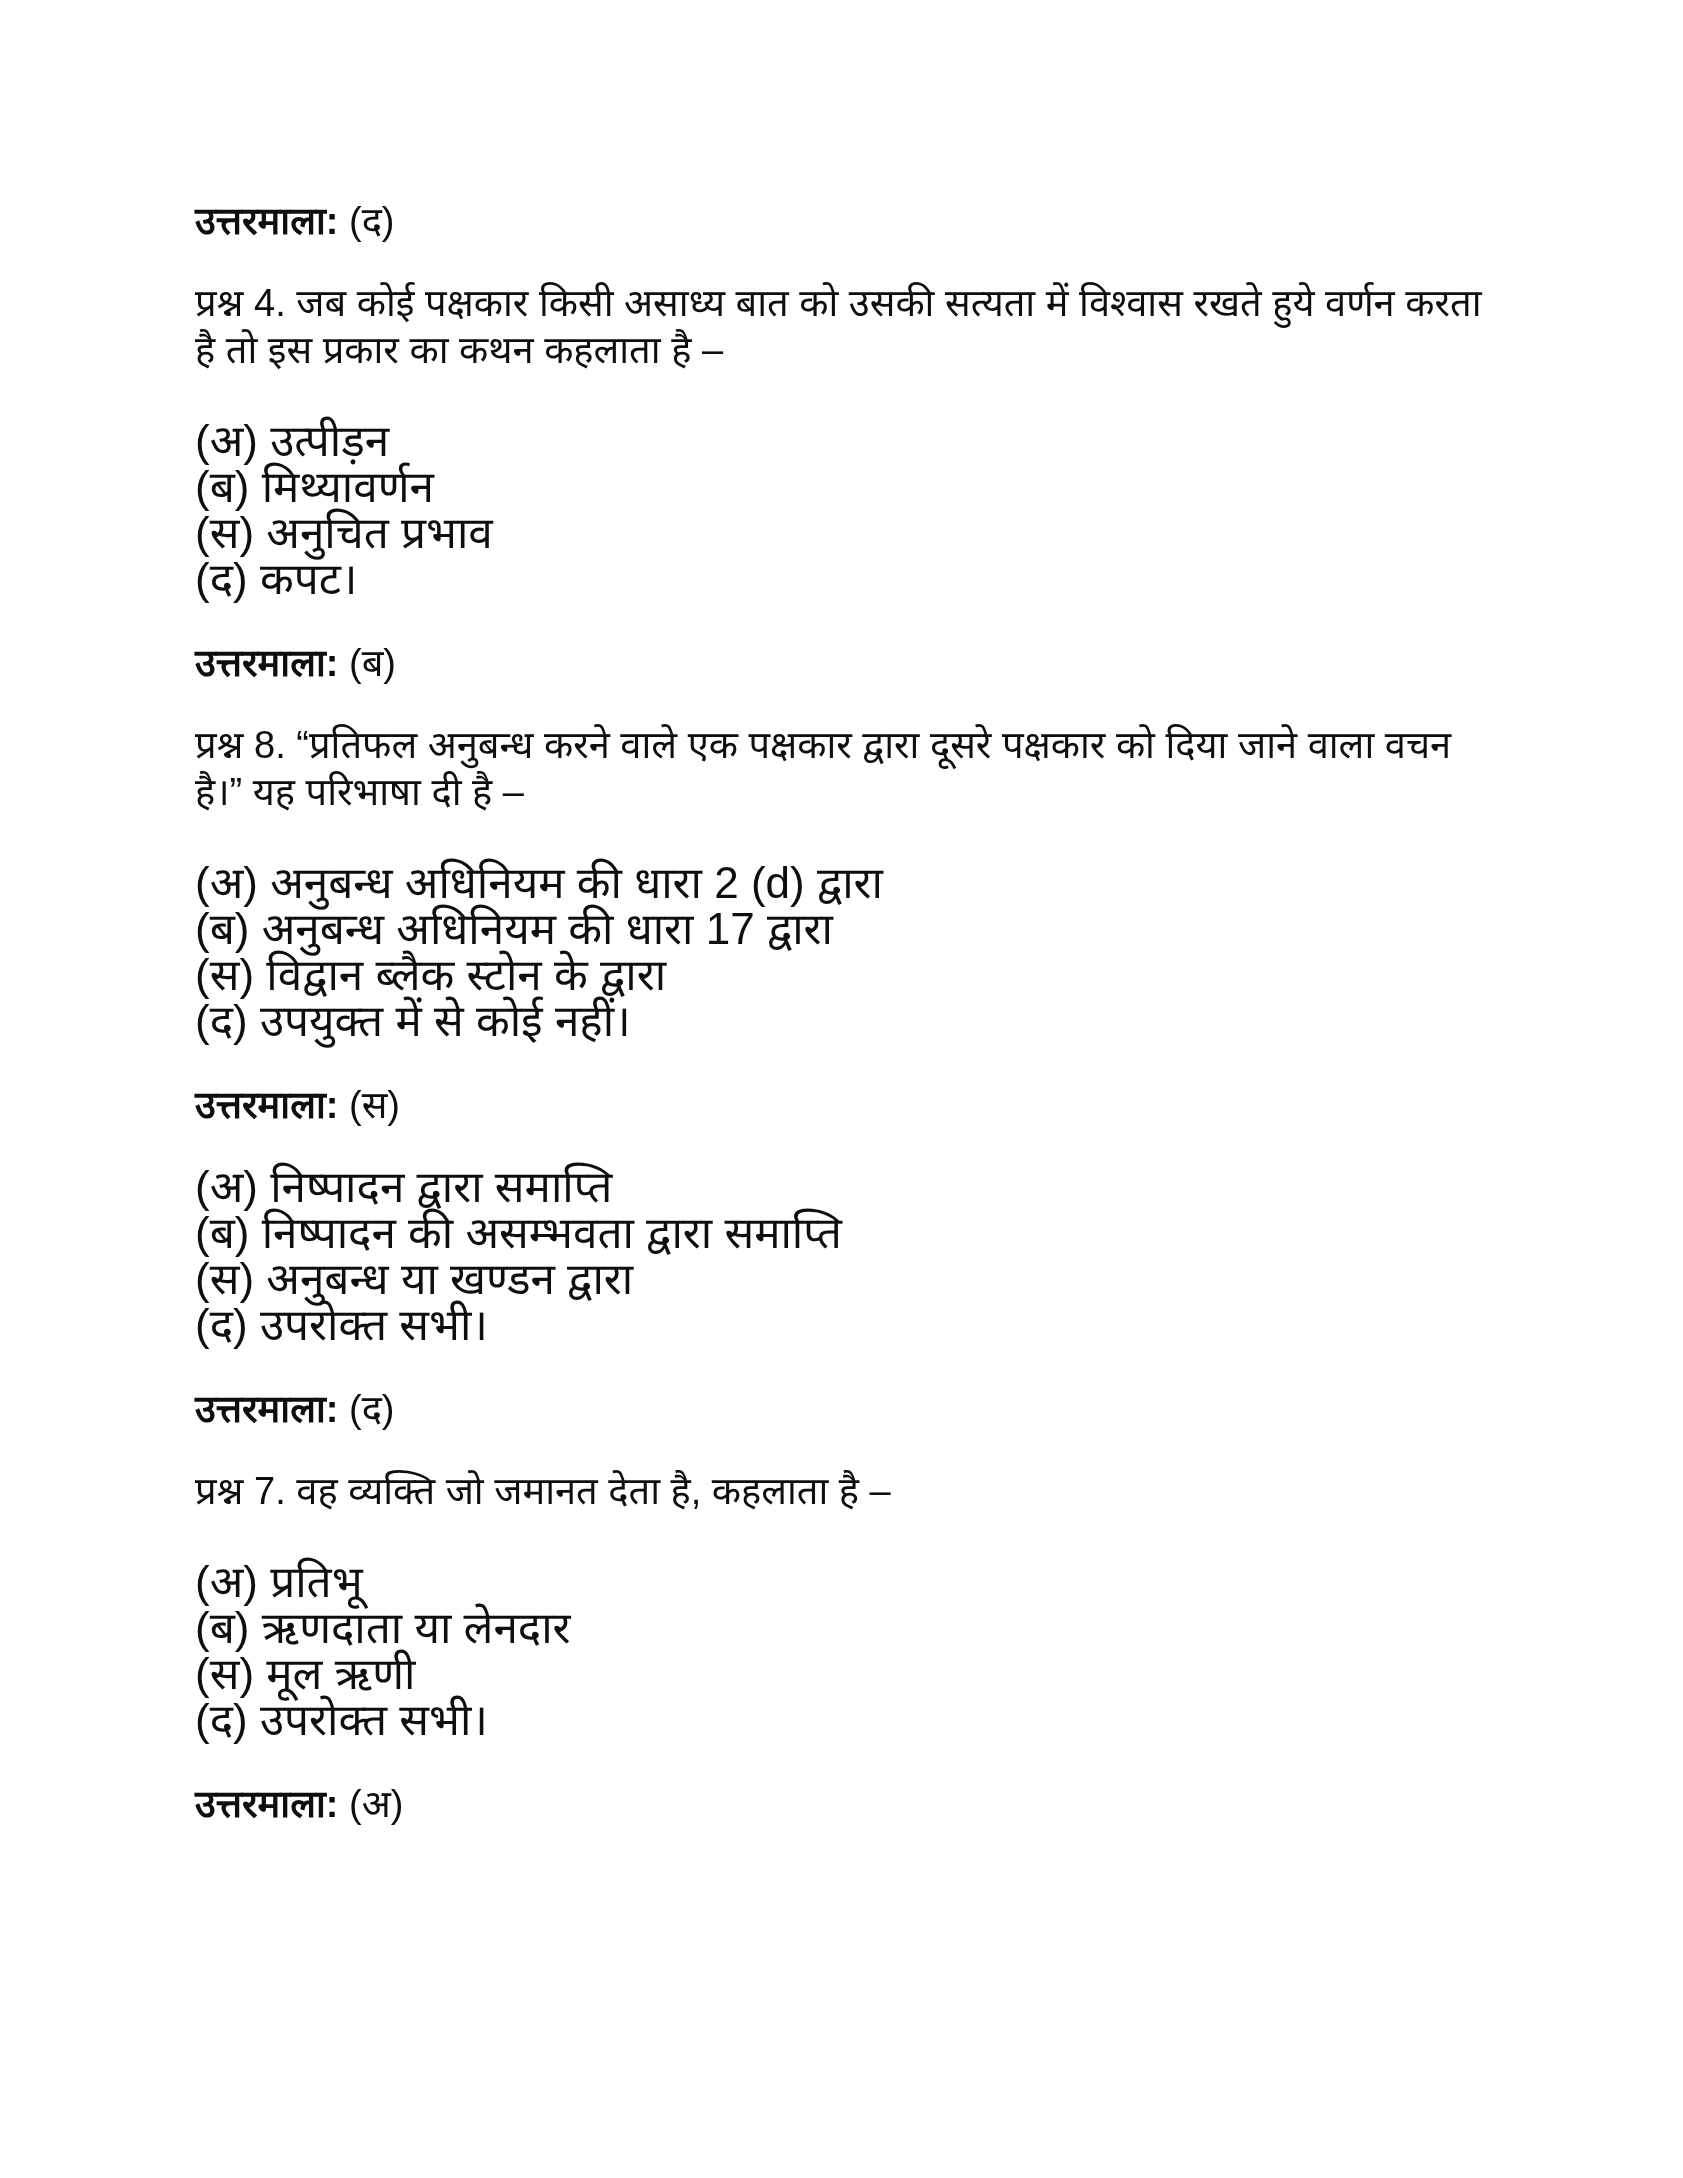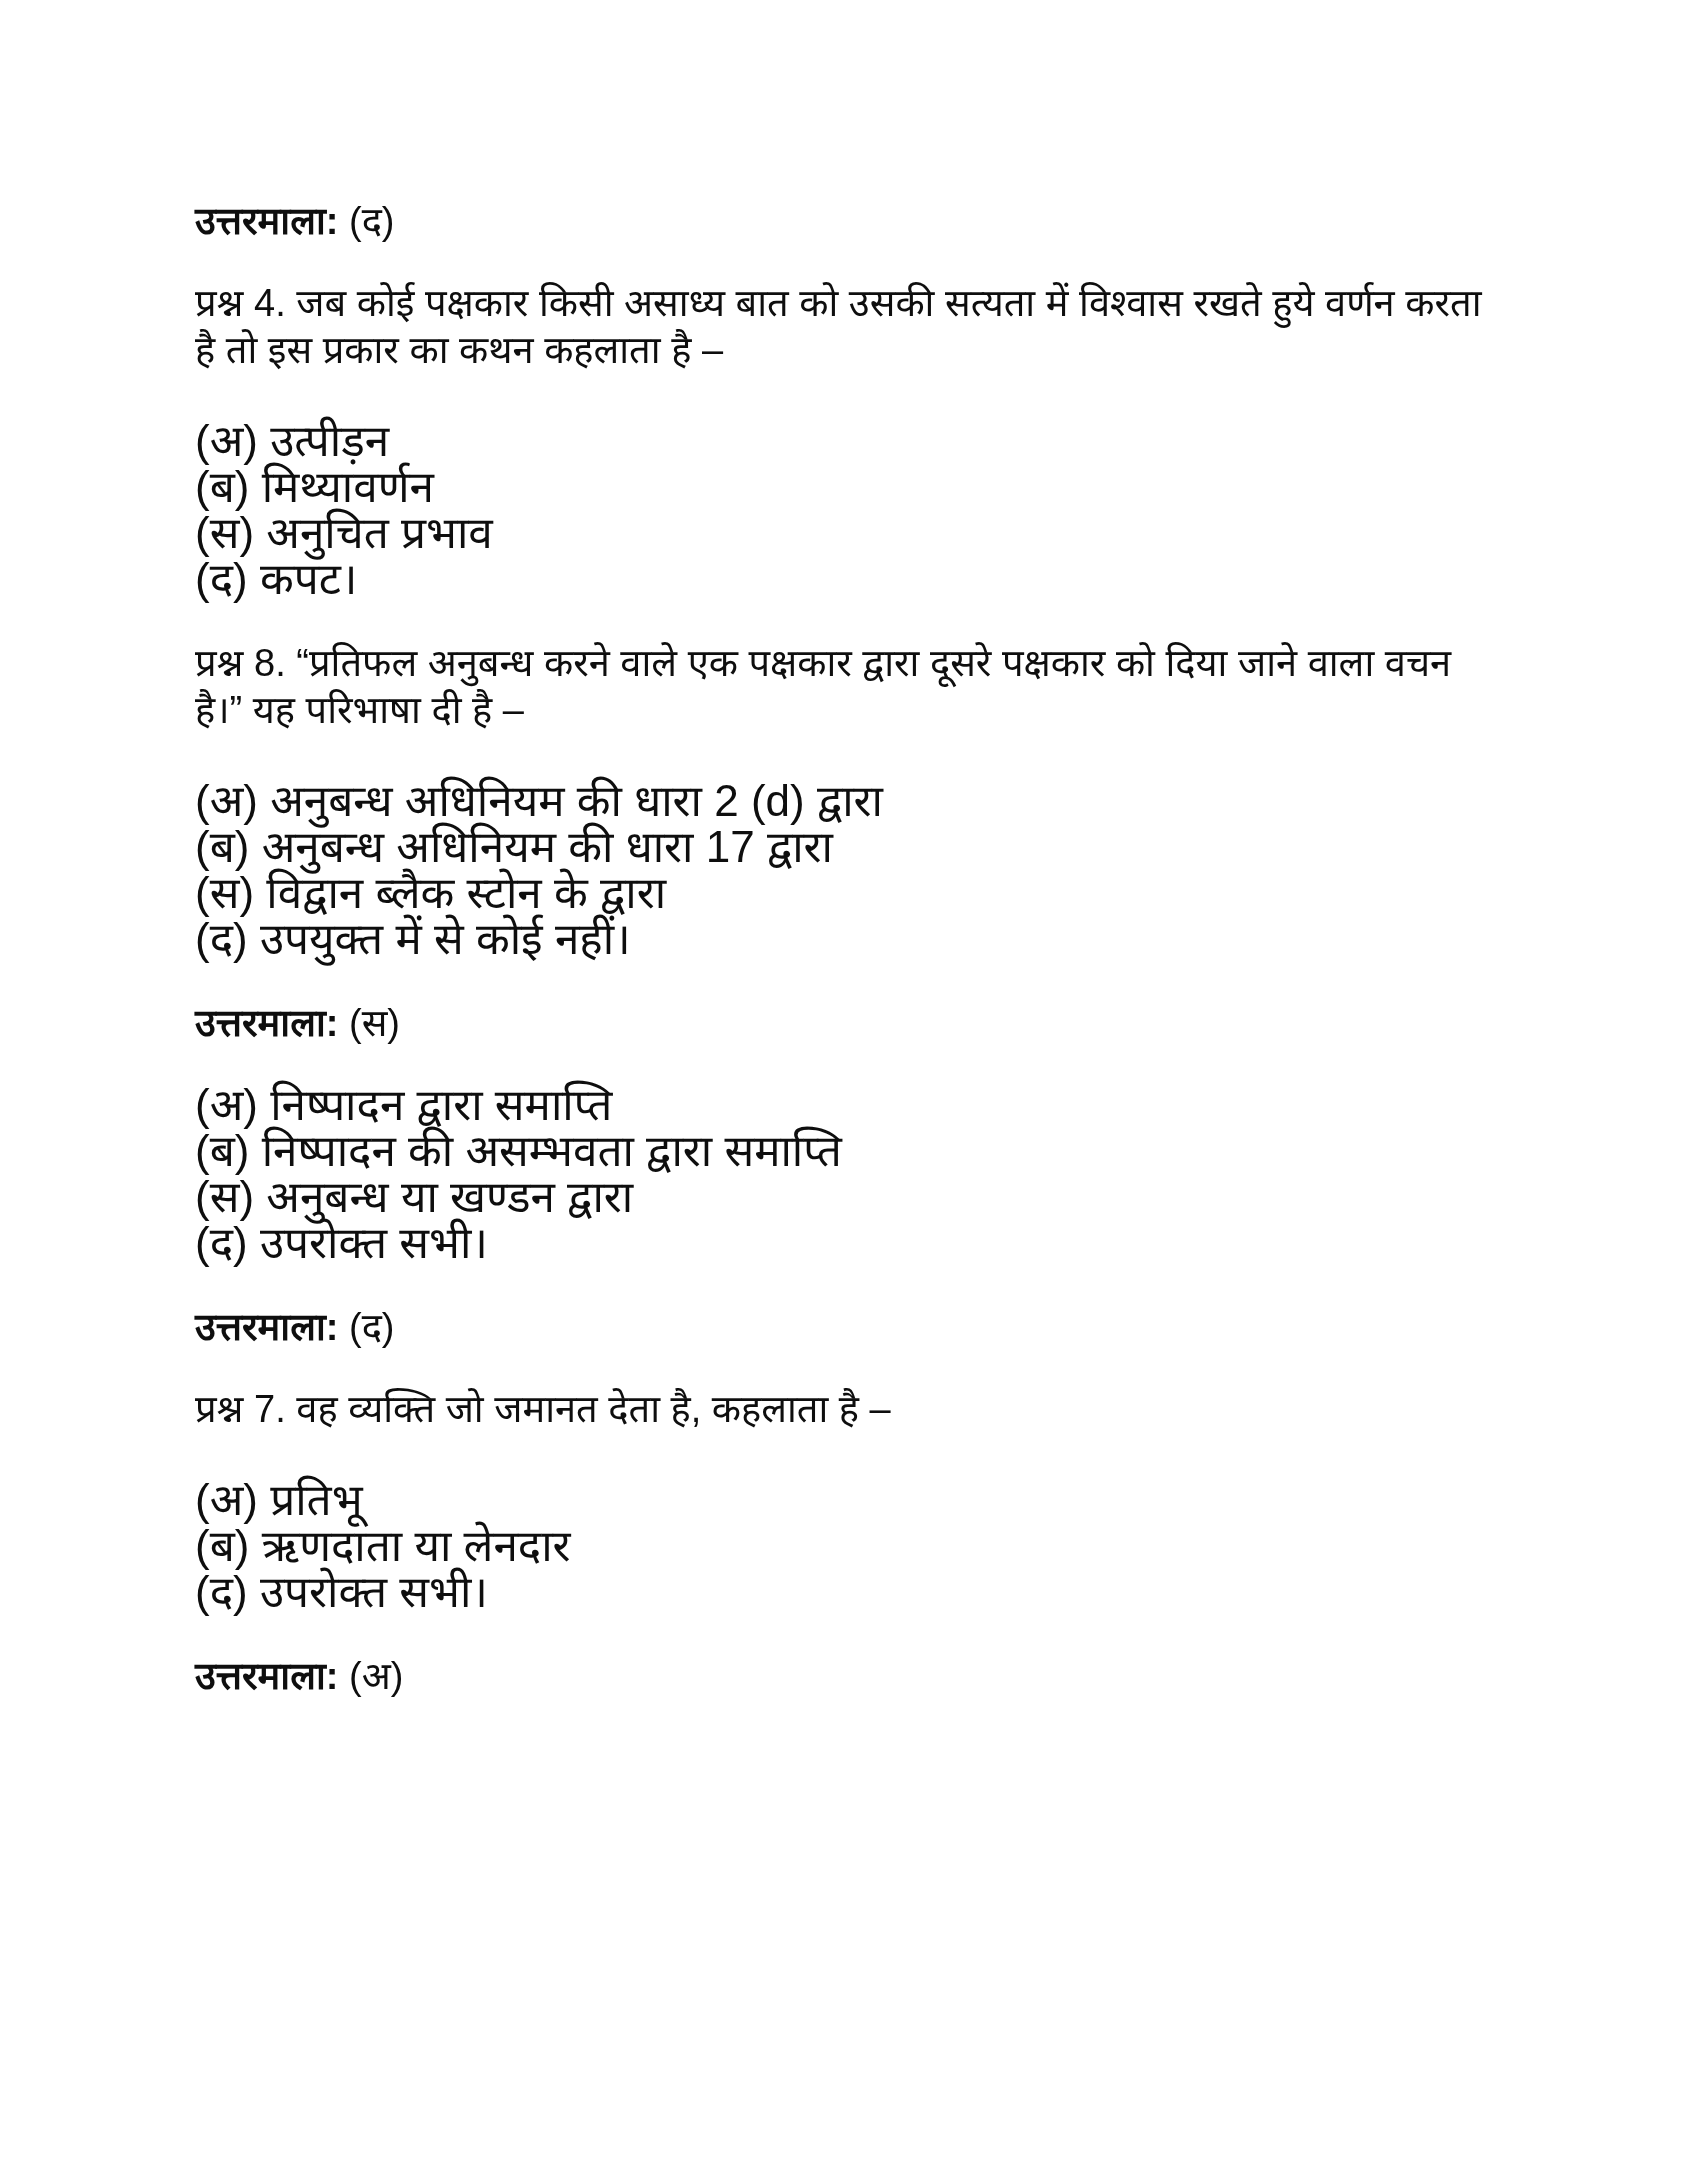--- a/index.html
+++ b/index.html
@@ -47,20 +47,21 @@
   <p class="ans"><span>उत्तरमाला:</span> <span class="val">(द)</span></p>
 
   <section>
     <p class="qhead"><span>प्रश्न 4.</span> <span>जब कोई पक्षकार किसी असाध्य बात को उसकी सत्यता में विश्वास रखते हुये वर्णन करता है तो इस प्रकार का कथन कहलाता है –</span></p>
     <div class="opts">
       <p class="opt">(अ) उत्पीड़न</p>
       <p class="opt">(ब) मिथ्यावर्णन</p>
       <p class="opt">(स) अनुचित प्रभाव</p>
       <p class="opt">(द) कपट।</p>
     </div>
+    <p class="ans"><span>उत्तरमाला:</span> <span class="val">(ब)</span></p>
   </section>
 
   <section>
     <p class="qhead"><span>प्रश्न 8.</span> <span>“प्रतिफल अनुबन्ध करने वाले एक पक्षकार द्वारा दूसरे पक्षकार को दिया जाने वाला वचन है।” यह परिभाषा दी है –</span></p>
     <div class="opts">
       <p class="opt">(अ) अनुबन्ध अधिनियम की धारा 2 (d) द्वारा</p>
       <p class="opt">(ब) अनुबन्ध अधिनियम की धारा 17 द्वारा</p>
       <p class="opt">(स) विद्वान ब्लैक स्टोन के द्वारा</p>
       <p class="opt">(द) उपयुक्त में से कोई नहीं।</p>
     </div>
@@ -75,19 +76,20 @@
       <p class="opt">(द) उपरोक्त सभी।</p>
     </div>
     <p class="ans"><span>उत्तरमाला:</span> <span class="val">(द)</span></p>
   </section>
 
   <section>
     <p class="qhead"><span>प्रश्न 7.</span> <span>वह व्यक्ति जो जमानत देता है, कहलाता है –</span></p>
     <div class="opts">
       <p class="opt">(अ) प्रतिभू</p>
       <p class="opt">(ब) ऋणदाता या लेनदार</p>
+      <p class="opt">(स) मूल ऋणी</p>
       <p class="opt">(द) उपरोक्त सभी।</p>
     </div>
     <p class="ans"><span>उत्तरमाला:</span> <span class="val">(अ)</span></p>
   </section>
 
 </main>
 
 
 </body></html>

